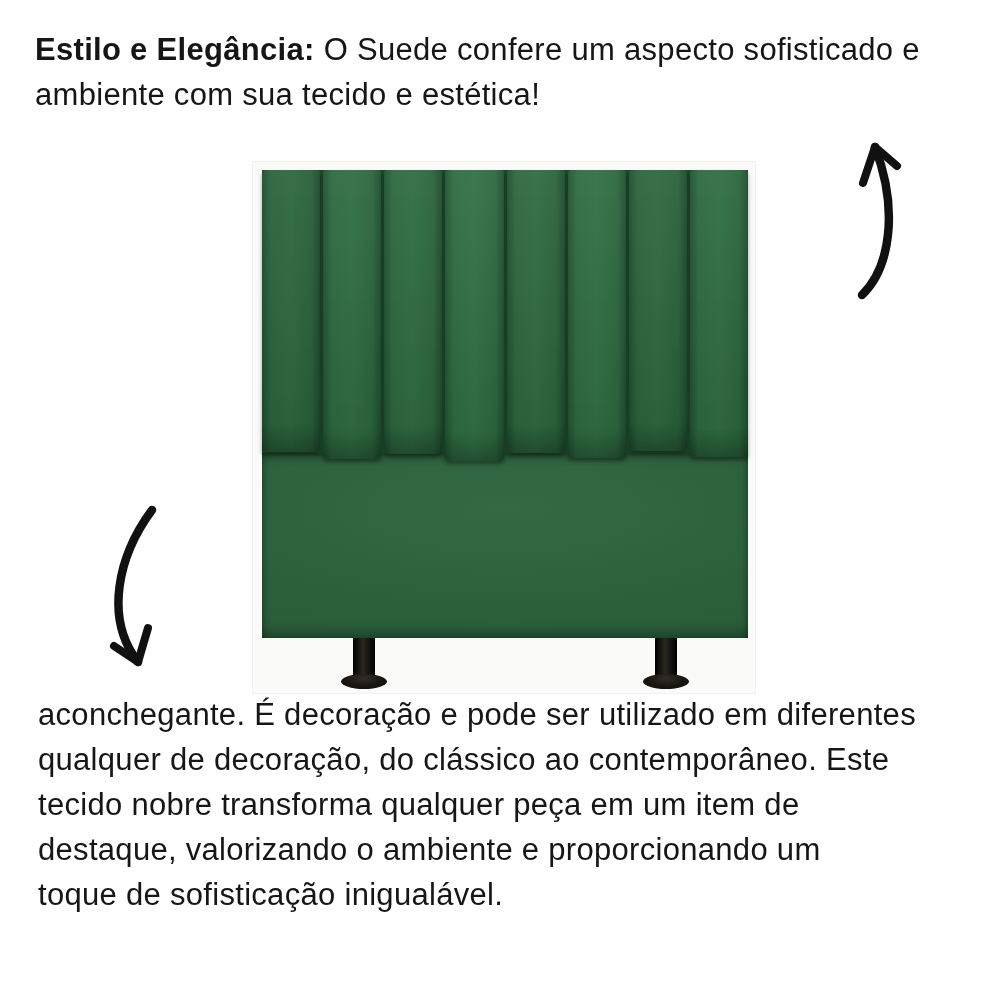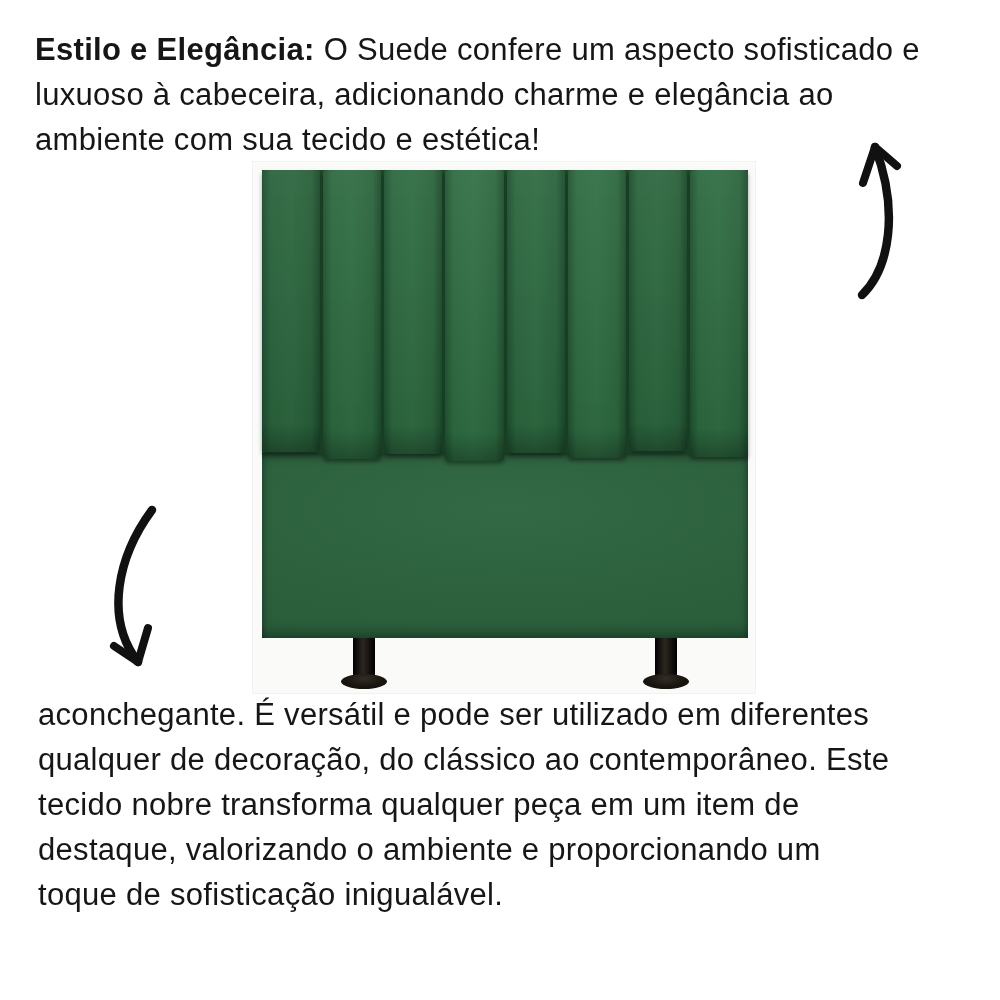--- a/index.html
+++ b/index.html
@@ -97,21 +97,20 @@
 </style>
 </head>
 <body>
 
 <div class="canvas">
 
   <div class="desc top-desc">
     <div class="text-line">
       <span class="lead">Estilo e Elegância:</span><span class="rest">O Suede confere um aspecto sofisticado e</span>
     </div>
-    <div class="text-line">luxuoso à cabeceira, adicionando charme e elegância ao</div>
     <div class="text-line">ambiente com sua tecido e estética!</div>
   </div>
 
   <div class="photo-backdrop"></div>
   <div class="headboard">
     <div class="panels">
       <div class="panel"></div>
       <div class="panel"></div>
       <div class="panel"></div>
       <div class="panel"></div>
@@ -137,20 +136,20 @@
     <path d="M 32 17 L 54 36" stroke-width="8"></path>
   </svg>
 
   <svg class="arrow arrow-down" width="80" height="185" viewBox="0 0 80 185" aria-hidden="true">
     <path d="M 62 14 C 28 60, 14 122, 48 166" stroke-width="8.5"></path>
     <path d="M 48 166 L 58 132" stroke-width="8"></path>
     <path d="M 48 166 L 24 150" stroke-width="8"></path>
   </svg>
 
   <div class="desc bottom-desc">
-    <div class="text-line">aconchegante. É versátil e pode ser utilizado em diferentes</div>
+    <div class="text-line">aconchegante. É decoração e pode ser utilizado em diferentes</div>
     <div class="text-line">qualquer de decoração, do clássico ao contemporâneo. Este</div>
     <div class="text-line">tecido nobre transforma qualquer peça em um item de</div>
     <div class="text-line">destaque, valorizando o ambiente e proporcionando um</div>
     <div class="text-line">toque de sofisticação inigualável.</div>
   </div>
 
 </div>
 
 </body></html>

